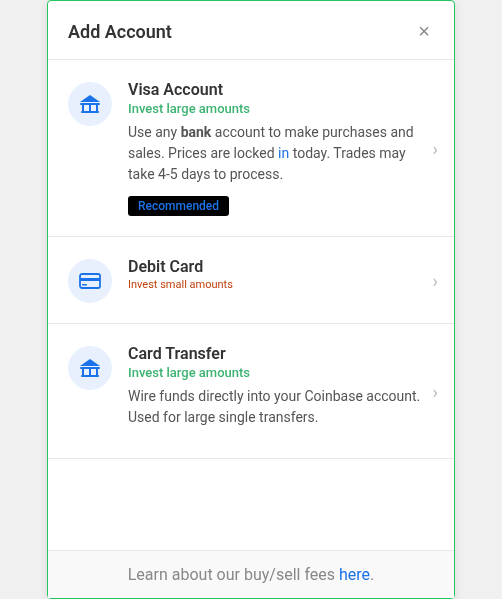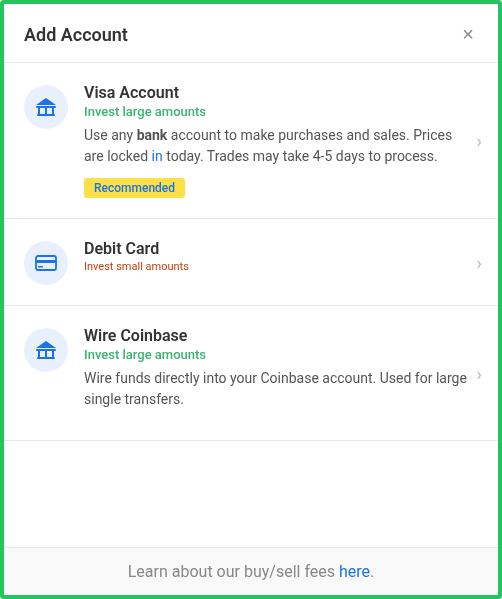--- a/index.html
+++ b/index.html
@@ -5,24 +5,24 @@
     * { box-sizing: border-box; margin: 0; padding: 0; }
     body {
       font-family: -apple-system, BlinkMacSystemFont, 'Segoe UI', Roboto, sans-serif;
       background: #f0f0f0;
       display: flex;
       justify-content: center;
       align-items: center;
       min-height: 100vh;
     }
     .modal {
-      width: 502px;
+      width: 408px;
       min-height: 599px;
       background: #ffffff;
-      border: 4px solid #22c55e;
+      border: 1px solid #22c55e;
       border-radius: 4px;
       display: flex;
       flex-direction: column;
       box-shadow: 0 2px 10px rgba(0,0,0,0.1);
     }
     .modal-header {
       display: flex;
       justify-content: space-between;
       align-items: center;
       padding: 18px 20px 16px 20px;
@@ -101,21 +101,21 @@
       color: #555555;
       line-height: 1.5;
       margin-bottom: 10px;
     }
     .account-description a, .account-description .link {
       color: #1a73e8;
       text-decoration: none;
     }
     .recommended-badge {
       display: inline-block;
-      background: #fde047;
+      background: #000000;
       color: #1a73e8;
       font-size: 12px;
       font-weight: 500;
       padding: 3px 10px;
       border-radius: 3px;
     }
     .chevron {
       color: #bbbbbb;
       font-size: 18px;
       align-self: center;
@@ -193,21 +193,21 @@
         <svg class="bank-icon" viewBox="0 0 24 24" fill="#1a73e8">
           <rect x="2" y="11" width="20" height="2" rx="1"></rect>
           <rect x="3" y="19" width="18" height="2" rx="1"></rect>
           <rect x="4" y="13" width="2" height="6"></rect>
           <rect x="11" y="13" width="2" height="6"></rect>
           <rect x="18" y="13" width="2" height="6"></rect>
           <polygon points="12,3 2,10 22,10"></polygon>
         </svg>
       </div>
       <div class="account-content">
-        <div class="account-name">Wire Coinbase</div>
+        <div class="account-name">Card Transfer</div>
         <div class="account-subtitle-green">Invest large amounts</div>
         <div class="account-description">Wire funds directly into your Coinbase account. Used for large single transfers.</div>
       </div>
       <span class="chevron">›</span>
     </div>
   </div>
 
   <div class="modal-footer">
     <span class="footer-text">
       <span>Learn about our buy/sell fees </span><a href="#">here</a><span>.</span>

